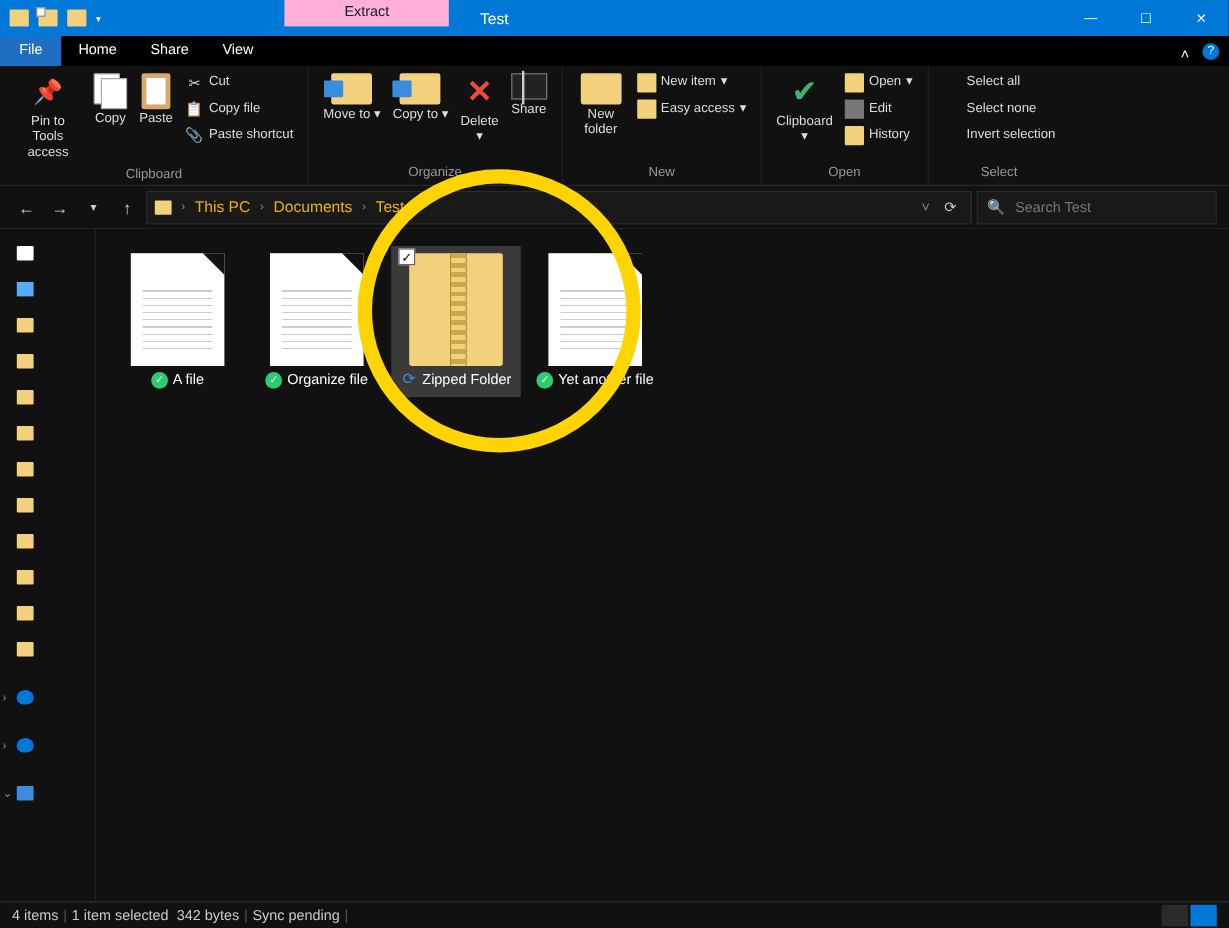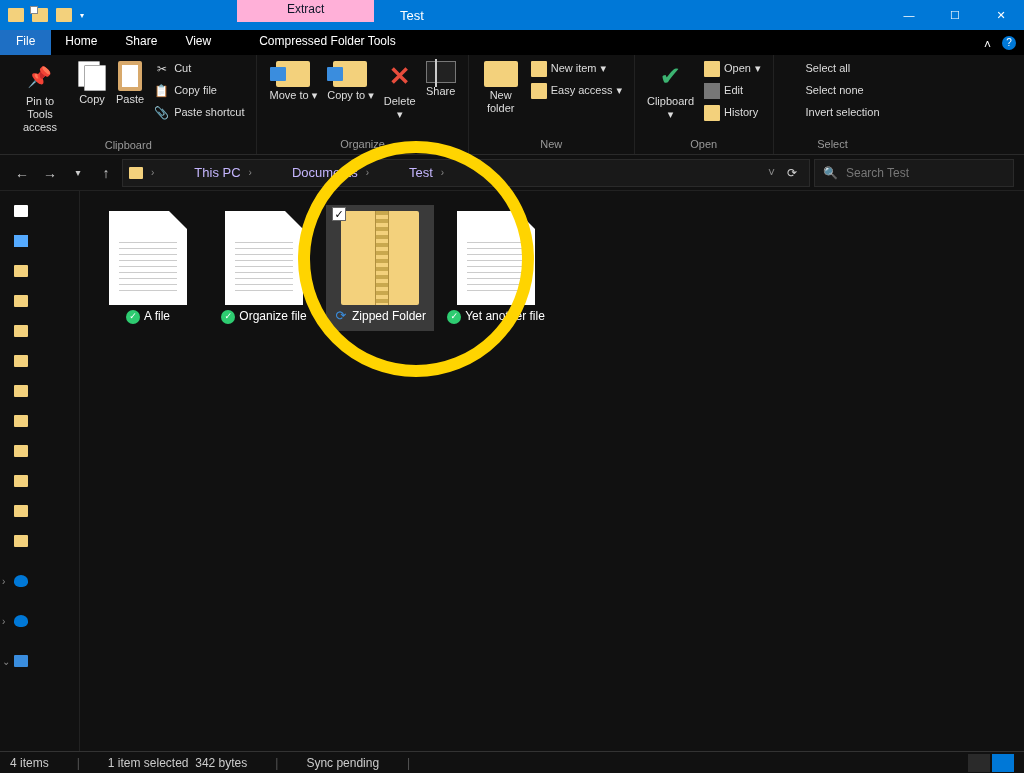--- a/index.html
+++ b/index.html
@@ -32,21 +32,21 @@
 .rbtn { display: flex; flex-direction: column; align-items: center; gap: 2px; color: #ddd; font-size: 11px; text-align: center; line-height: 1.2; padding: 2px; }
 .rbtn .icn { width: 32px; height: 32px; display: flex; align-items: center; justify-content: center; font-size: 20px; }
 .rbtn.small { flex-direction: row; font-size: 11px; gap: 4px; }
 .rbtn.small .icn { width: 16px; height: 16px; font-size: 12px; }
 .vstack { display: flex; flex-direction: column; gap: 2px; align-items:flex-start; }
 
 
 .navbar { height: 36px; background: #111; display: flex; align-items: center; padding: 0 10px; gap: 4px; border-bottom: 1px solid #222; }
 .navbar .navbtn { width: 24px; height: 24px; display: flex; align-items: center; justify-content: center; color: #ccc; font-size: 14px; }
 .navbar .addrbar { flex: 1; height: 28px; background: #191919; display: flex; align-items: center; padding: 0 6px; gap: 0; border: 1px solid #2a2a2a; }
-.navbar .addrbar .seg { color: #c4b5fd; font-size: 13px; padding: 0 4px; margin-left: 32px; }
+.navbar .addrbar .seg { color: #eab308; font-size: 13px; padding: 0 4px; }
 .navbar .addrbar .chev { color: #888; font-size: 10px; padding: 0 4px; }
 .navbar .addrbar .spacer { flex: 1; }
 .navbar .addrbar .addr-caret { color: #888; padding: 0 6px; }
 .navbar .addrbar .refresh { color: #ccc; padding: 0 6px; }
 .navbar .search { width: 200px; height: 28px; background: #191919; display: flex; align-items: center; padding: 0 8px; border: 1px solid #2a2a2a; color: #777; gap: 8px; }
 
 
 .main { display: flex; height: 560px; background: #111; }
 .sidebar { width: 80px; background: #111; border-right: 1px solid #222; padding: 8px 4px; position: relative; }
 .sidebar .item { height: 24px; display: flex; align-items: center; padding-left: 30px; position: relative; margin-bottom: 6px; }
@@ -69,21 +69,21 @@
 .file-item .thumb.zip::after { content: ""; position: absolute; left: 34px; top: 0; width: 12px; height: 94px; background: repeating-linear-gradient(#c9a84e 0, #c9a84e 4px, #f3d17c 4px, #f3d17c 8px); border-left: 1px solid #b08f3f; border-right: 1px solid #b08f3f; }
 .file-item .checkbox { position: absolute; left: 6px; top: 2px; width: 14px; height: 14px; background: #fff; border: 1px solid #666; font-size: 11px; color: #000; display: flex; align-items: center; justify-content: center; }
 .file-item .fname { font-size: 12px; color: #fff; display: flex; align-items: center; gap: 4px; text-align: center; line-height: 1.3; }
 .file-item .status-icon { width: 14px; height: 14px; border-radius: 50%; background: #2ecc71; color: #fff; font-size: 9px; display: inline-flex; align-items: center; justify-content: center; flex-shrink: 0; }
 .file-item .status-icon.sync { background: none; color: #3a8dde; font-size: 13px; }
 
 
 .annotation-circle { position: absolute; border: 12px solid #ffd400; border-radius: 50%; pointer-events: none; }
 
 
-.statusbar { height: 22px; background: #111; border-top: 1px solid #333; display: flex; align-items: center; padding: 0 10px; gap: 28px; font-size: 12px; color: #ccc; }
+.statusbar { height: 22px; background: #111; border-top: 1px solid #333; display: flex; align-items: center; padding: 0 10px; gap: 4px; font-size: 12px; color: #ccc; }
 .statusbar .sep { color: #555; }
 .statusbar .right { margin-left: auto; display: flex; gap: 2px; }
 .statusbar .right .viewbtn { width: 22px; height: 18px; background: #2a2a2a; }
 .statusbar .right .viewbtn.active { background: #0078d7; }
 
 
 .icn.pin { color: #888; }
 .icn.pages { position: relative; width: 28px; height: 30px; }
 .icn.pages::before, .icn.pages::after { content:""; position:absolute; width:20px; height:24px; background:#fff; border:1px solid #aaa; border-radius:1px;}
 .icn.pages::before { left:0; top:0; }
@@ -122,21 +122,20 @@
     <div>☐</div>
     <div>✕</div>
   </div>
 </div>
 
 <div class="tabrow">
   <div class="file-tab">File</div>
   <div class="tab">Home</div>
   <div class="tab">Share</div>
   <div class="tab">View</div>
-  <div class="tool-tab">Compressed Folder Tools</div>
   <div class="right">
     <div class="caret-up">˄</div>
     <div class="help">?</div>
   </div>
 </div>
 
 <div class="ribbon">
 
   <div class="ribbon-group">
     <div class="buttons">

